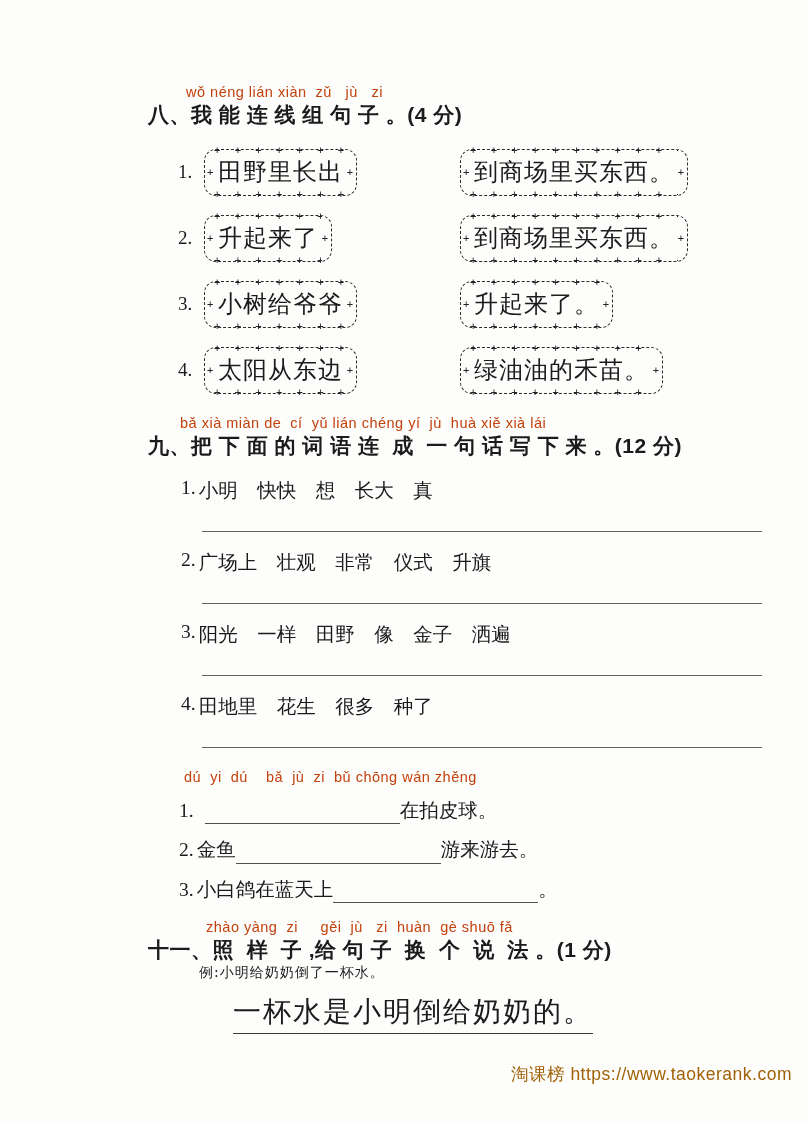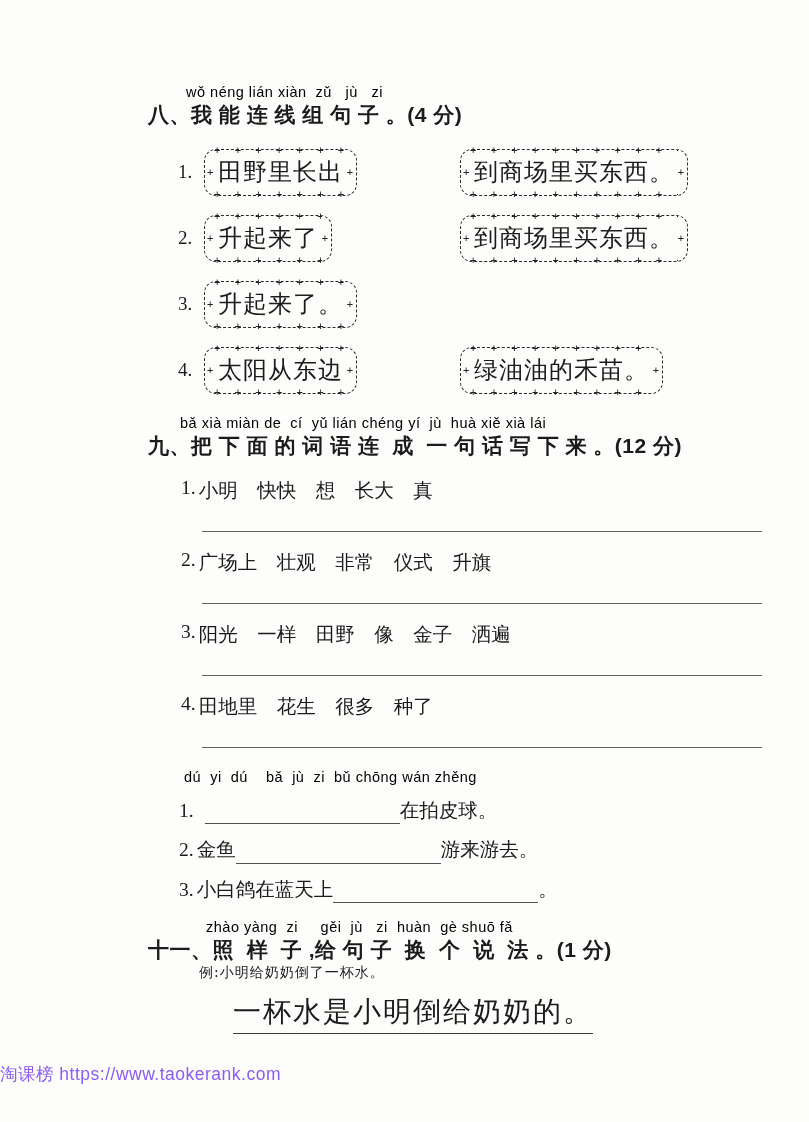--- a/index.html
+++ b/index.html
@@ -13,21 +13,21 @@
   }
   .page{
     box-sizing:border-box;
     width:809px;
     padding:84px 20px 0 148px;
   }
   
   .pinyin{
     font-family:"Liberation Sans",sans-serif;
     font-size:14.5px;
-    color:#000000;
+    color:#c2410c;
     white-space:pre;
     letter-spacing:0.5px;
   }
   .sec-title{
     font-family:"Liberation Sans",sans-serif;
     font-weight:bold;
     font-size:21px;
     letter-spacing:0.5px;
     margin-top:1px;
     white-space:pre;
@@ -130,24 +130,24 @@
   .answer-underline{
     display:inline-block;
     border-bottom:1.8px solid #3a3a3a;
     padding-bottom:2px;
   }
   
   .footer{
     position:absolute;
     left:0;right:17px;
     top:1062px;
-    text-align:left;
+    text-align:right;
     font-family:"Liberation Sans",sans-serif;
     font-size:17.5px;
-    color:#8b5cf6;
+    color:#a16207;
     letter-spacing:0.5px;
   }
 </style>
 </head>
 <body>
 
 <div class="page">
 
   <div class="sec8">
     <div class="pinyin" style="margin-left:38px">wǒ néng lián xiàn  zǔ   jù   zi</div>
@@ -166,20 +166,23 @@
       <div class="match-row">
         <span class="match-num">2.</span>
         <span class="left-cell">
           <span class="stitch"><span class="stitch-label">升起来了</span></span>
         </span>
         <span class="stitch"><span class="stitch-label">到商场里买东西。</span></span>
       </div>
 
       <div class="match-row">
         <span class="match-num">3.</span>
+        <span class="left-cell">
+          <span class="stitch"><span class="stitch-label">小树给爷爷</span></span>
+        </span>
         <span class="stitch"><span class="stitch-label">升起来了。</span></span>
       </div>
 
       <div class="match-row">
         <span class="match-num">4.</span>
         <span class="left-cell">
           <span class="stitch"><span class="stitch-label">太阳从东边</span></span>
         </span>
         <span class="stitch"><span class="stitch-label">绿油油的禾苗。</span></span>
       </div>

